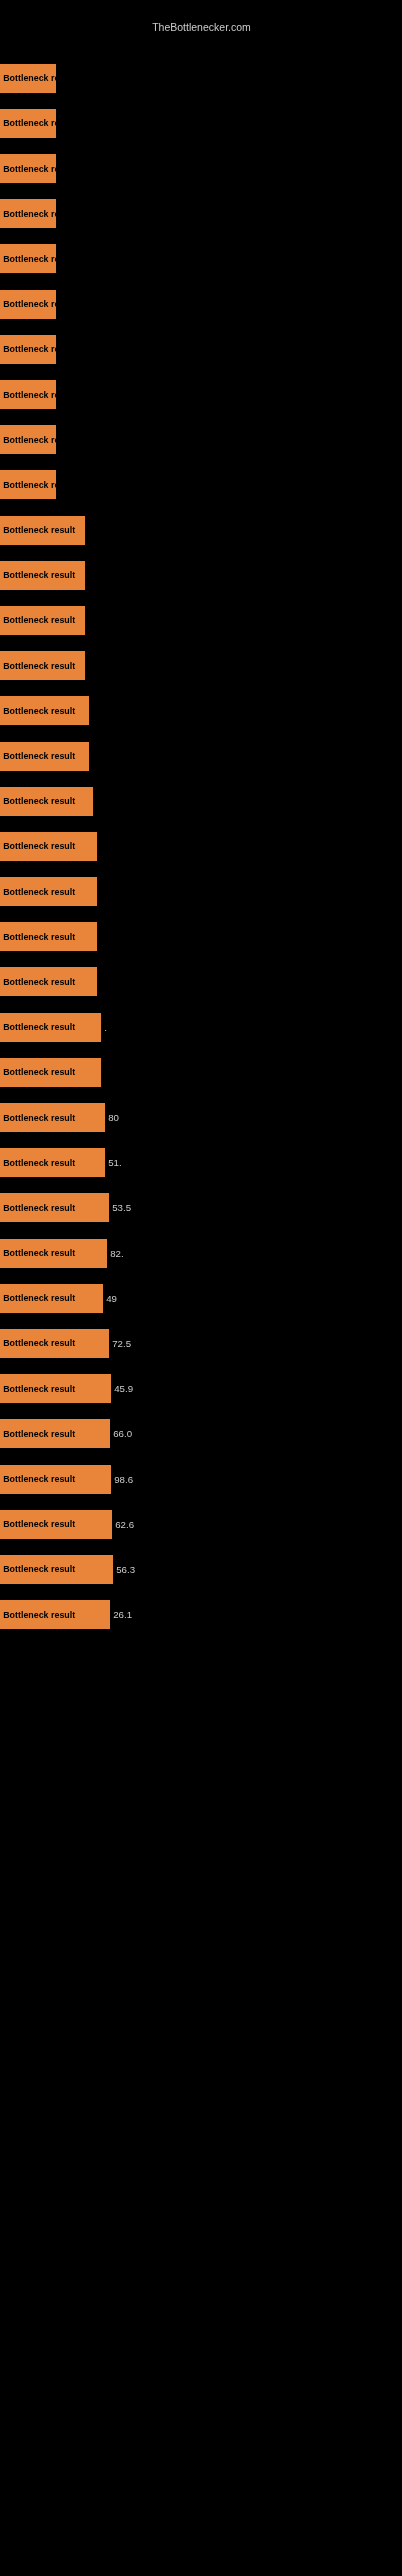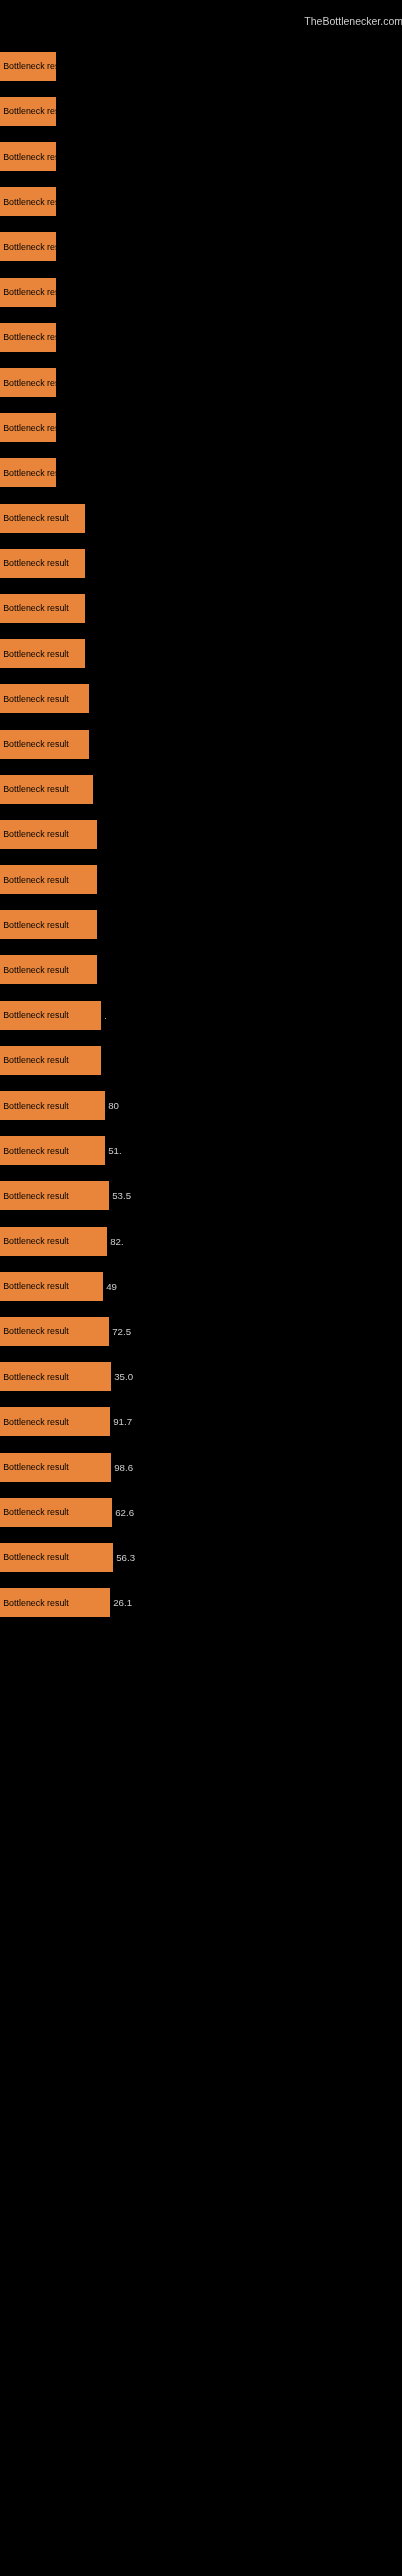--- a/index.html
+++ b/index.html
@@ -7,36 +7,36 @@
       padding: 0;
       box-sizing: border-box;
     }
     body {
       background-color: #000;
       font-family: Arial, sans-serif;
       width: 403px;
       min-height: 2576px;
     }
     .header {
-      text-align: right;
-      padding: 15px 0;
+      text-align: center;
+      padding: 21px 0;
       color: #ccc;
       font-size: 10.5px;
     }
     .row {
       display: flex;
       align-items: center;
       margin: 3.2px 0;
       height: 42px;
     }
     .bar-label {
       background-color: #e8853a;
       color: #000;
       font-size: 8.9px;
-      font-weight: normal;
+      font-weight: bold;
       padding: 1.6px 3.2px;
       white-space: nowrap;
       display: flex;
       align-items: center;
       height: 29px;
       min-width: 8px;
     }
     .bar-value {
       color: #ccc;
       font-size: 9.7px;
@@ -140,25 +140,25 @@
     <div class="row">
       <div class="bar-label" style="width: 103px;">Bottleneck result</div>
       <span class="bar-value">49</span>
     </div>
     <div class="row">
       <div class="bar-label" style="width: 109px;">Bottleneck result</div>
       <span class="bar-value">72.5</span>
     </div>
     <div class="row">
       <div class="bar-label" style="width: 111px;">Bottleneck result</div>
-      <span class="bar-value">35.0</span>
+      <span class="bar-value">45.9</span>
     </div>
     <div class="row">
       <div class="bar-label" style="width: 110px;">Bottleneck result</div>
-      <span class="bar-value">91.7</span>
+      <span class="bar-value">66.0</span>
     </div>
     <div class="row">
       <div class="bar-label" style="width: 111px;">Bottleneck result</div>
       <span class="bar-value">98.6</span>
     </div>
     <div class="row">
       <div class="bar-label" style="width: 112px;">Bottleneck result</div>
       <span class="bar-value">62.6</span>
     </div>
     <div class="row">

